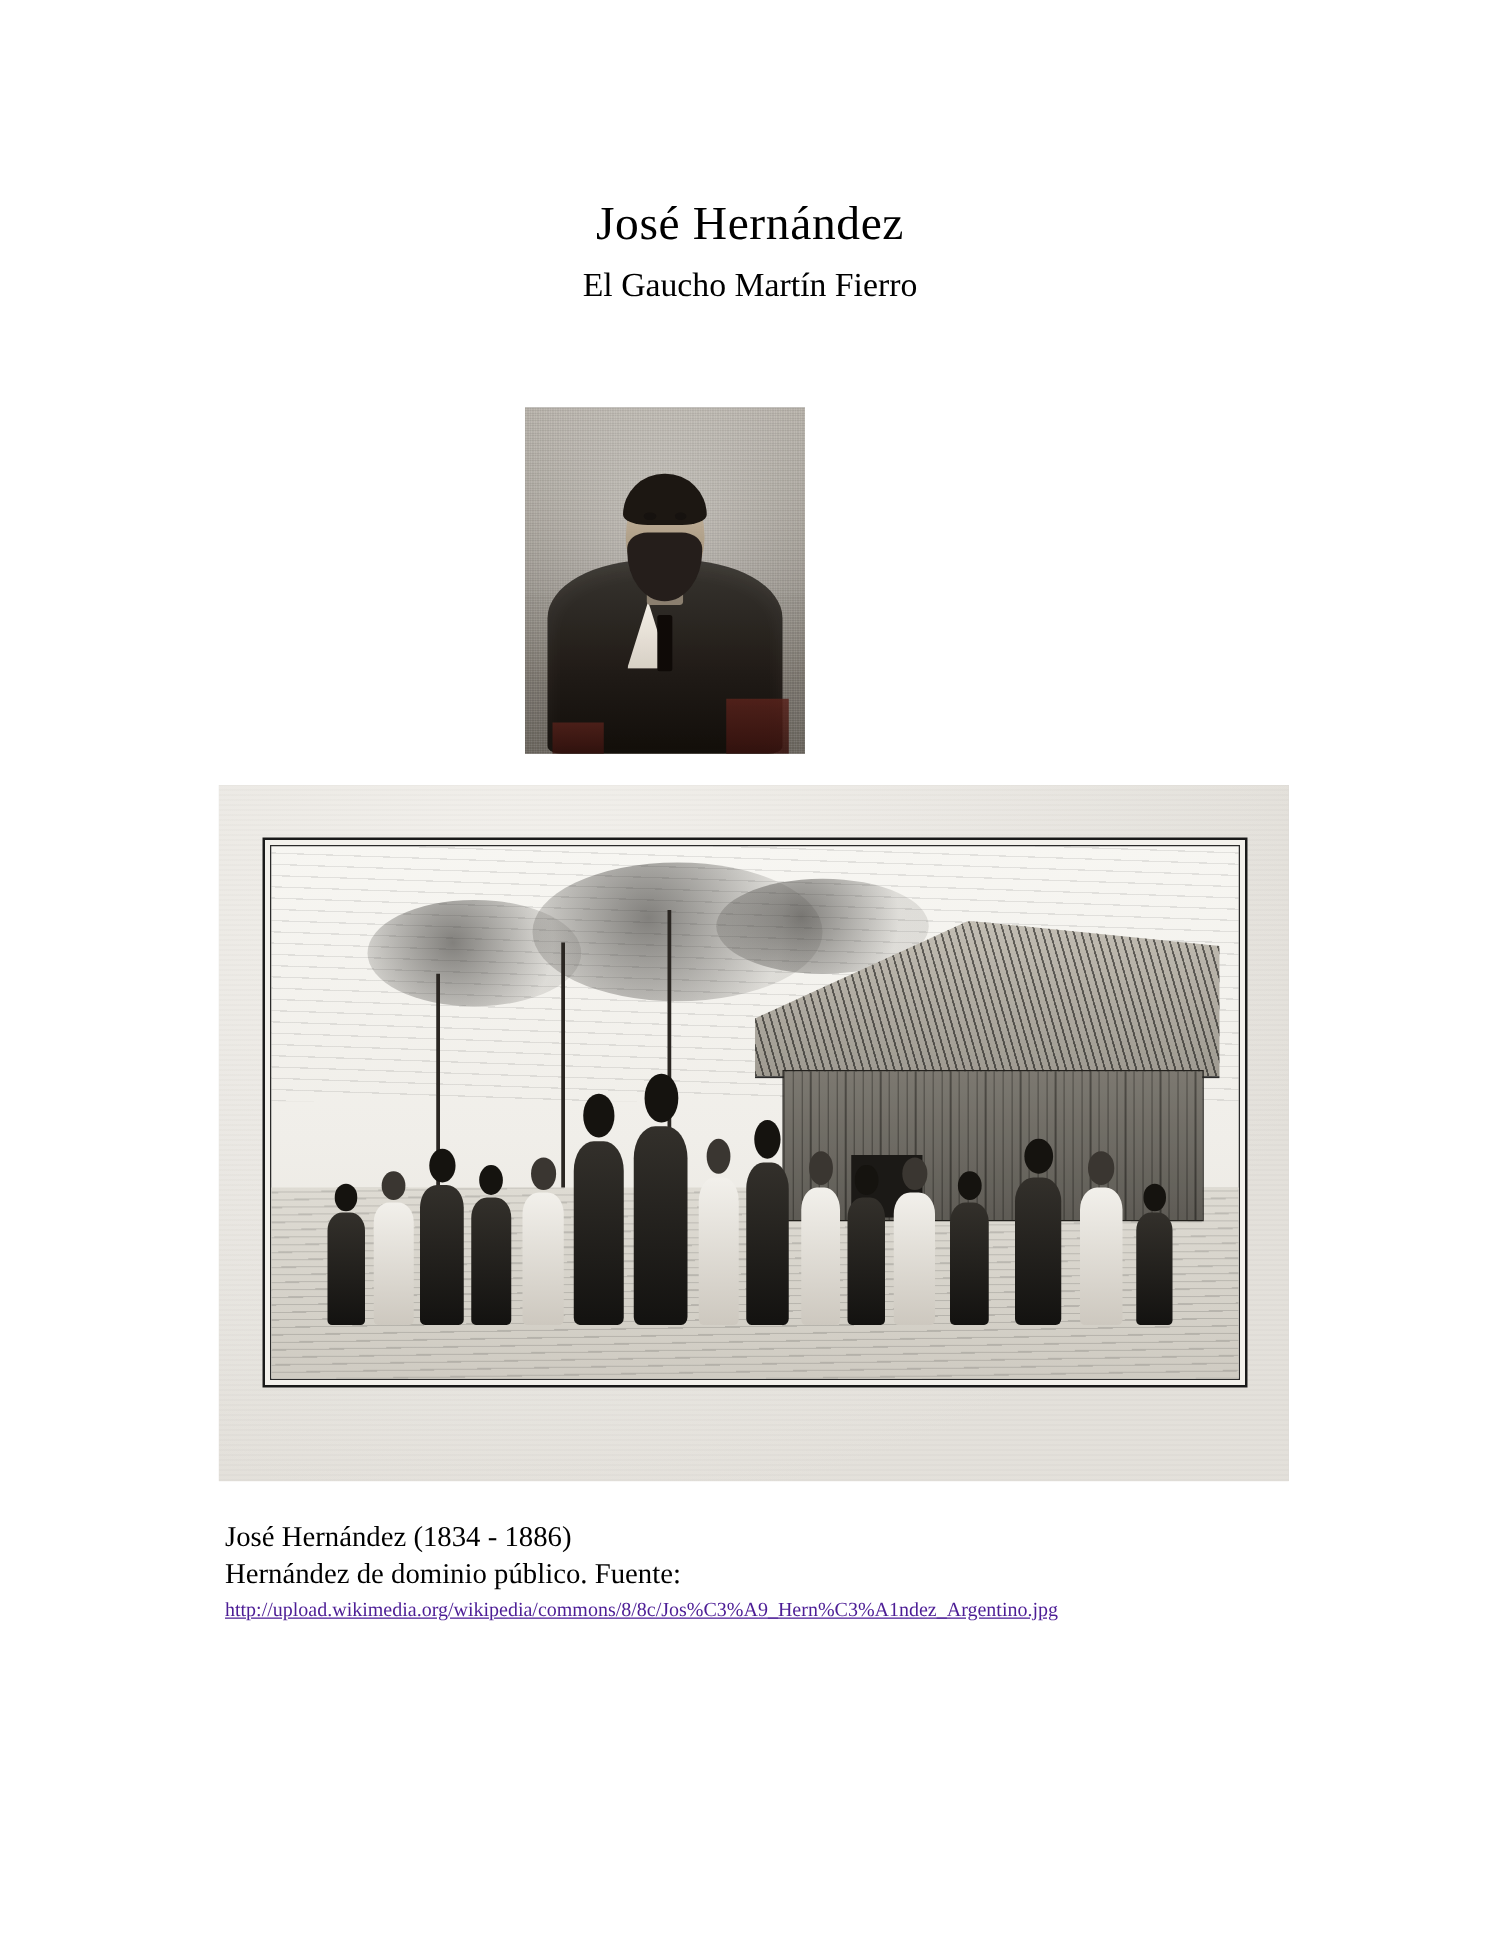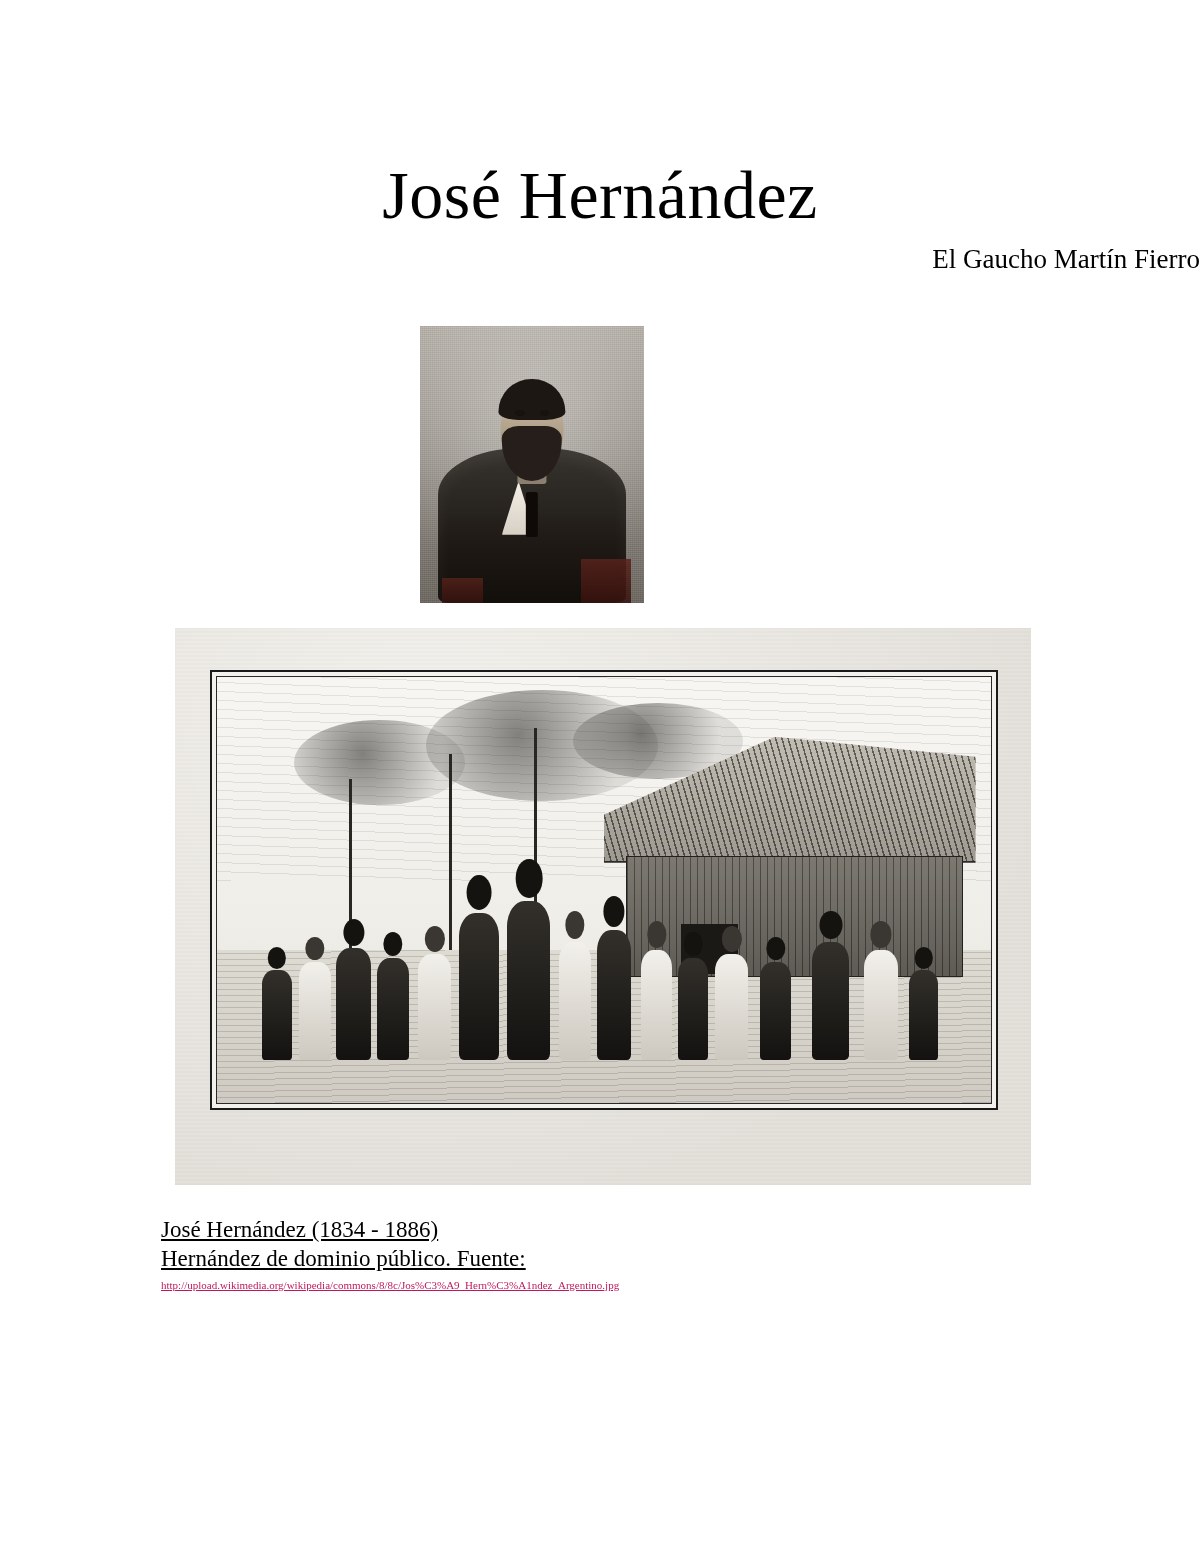--- a/index.html
+++ b/index.html
@@ -25,33 +25,32 @@
   
   .title-block {
     position: absolute;
     top: 160px;
     left: 0;
     width: 1200px;
     text-align: center;
   }
   .doc-title {
     font-family: "Liberation Serif", serif;
-    font-size: 68px;
+    font-size: 38px;
     font-weight: 400;
     letter-spacing: 0.5px;
     line-height: 1.05;
     margin: 0;
   }
   .doc-subtitle {
     font-family: "Liberation Serif", serif;
     font-size: 27px;
     font-weight: 400;
     margin: 14px 0 14px 0;
     line-height: 1.1;
-    text-align: right;
   }
 
   
   .portrait-wrap {
     position: absolute;
     top: 326px;
     left: 420px;
     width: 224px;
     height: 277px;
   }
@@ -319,39 +318,38 @@
   }
   .fig.light {
     background: linear-gradient(180deg, #f2f0eb 0%, #cdc8bf 100%);
   }
   .fig.light::after { background: #3a3631; }
 
   
   .caption {
     position: absolute;
     top: 1215px;
-    left: 161px;
+    left: 180px;
     width: 860px;
-    text-decoration: underline;
   }
   .caption-line {
     font-family: "Liberation Serif", serif;
     font-size: 23px;
     line-height: 1.28;
     margin: 0;
   }
   .source-links {
     margin-top: 4px;
   }
   .source-link {
     display: block;
     font-family: "Liberation Serif", serif;
-    font-size: 11px;
+    font-size: 16px;
     line-height: 1.32;
-    color: #be185d;
+    color: #4c1d95;
     text-decoration: underline;
     word-break: break-all;
   }
 </style>
 </head>
 <body>
 
 <div class="page">
 
   <div class="title-block">

